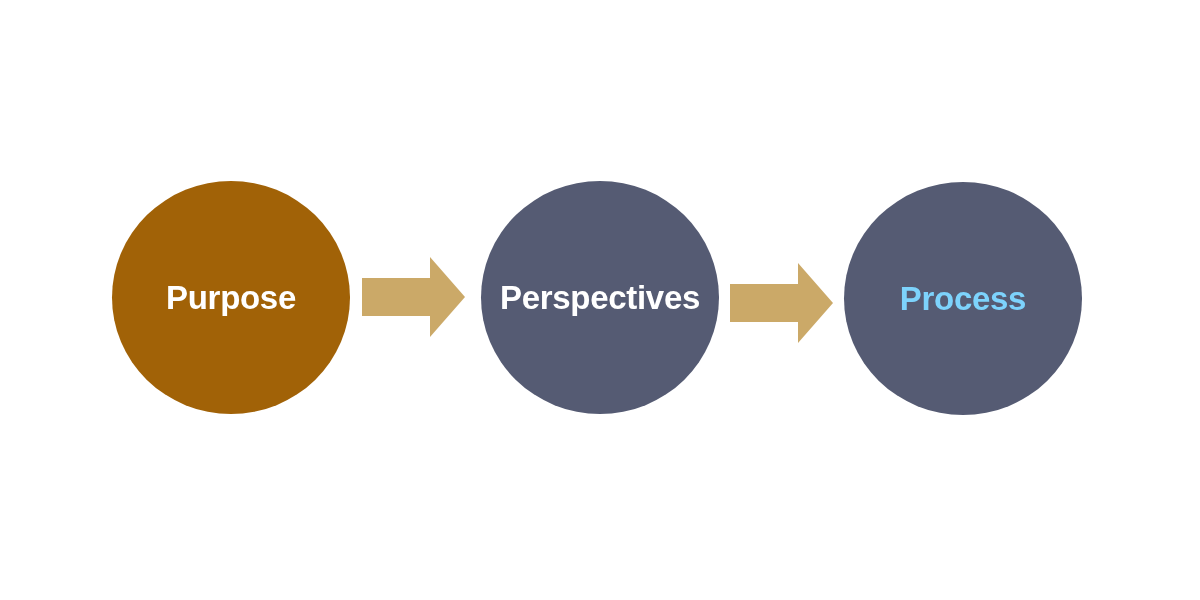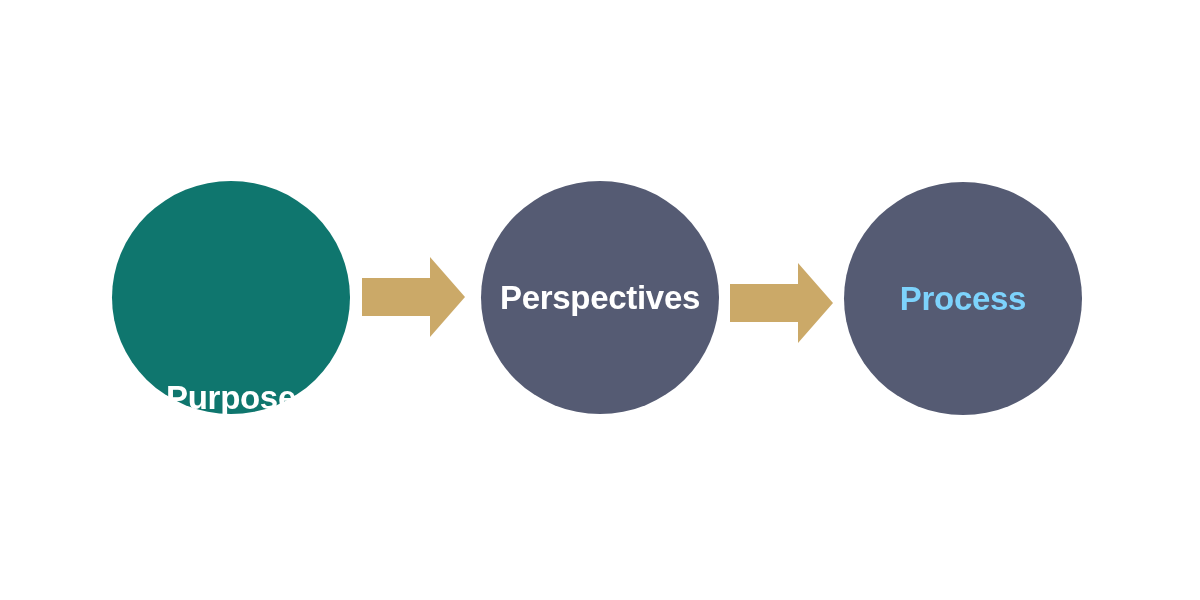--- a/index.html
+++ b/index.html
@@ -43,21 +43,21 @@
     display: block;
   }
   .arrow-1 { left: 362px; top: 257px; }
   .arrow-2 { left: 730px; top: 263px; }
 </style>
 </head>
 <body>
 
 <div class="canvas">
 
-  <div class="node-circle circle-1" style="background-color: #0f766e; align-items: flex-end;">
+  <div class="node-circle circle-1" style="background-color: #a16207;">
     <span class="label" style="color: rgb(255, 255, 255);">Purpose</span>
   </div>
 
   <svg class="arrow arrow-1" viewBox="0 0 103 80" preserveAspectRatio="none">
     <polygon points="0,21 68,21 68,0 103,40 68,80 68,59 0,59" fill="#CBA968"></polygon>
   </svg>
 
   <div class="node-circle circle-2" style="background-color: rgb(85, 91, 115);">
     <span class="label" style="color: rgb(255, 255, 255);">Perspectives</span>
   </div>

